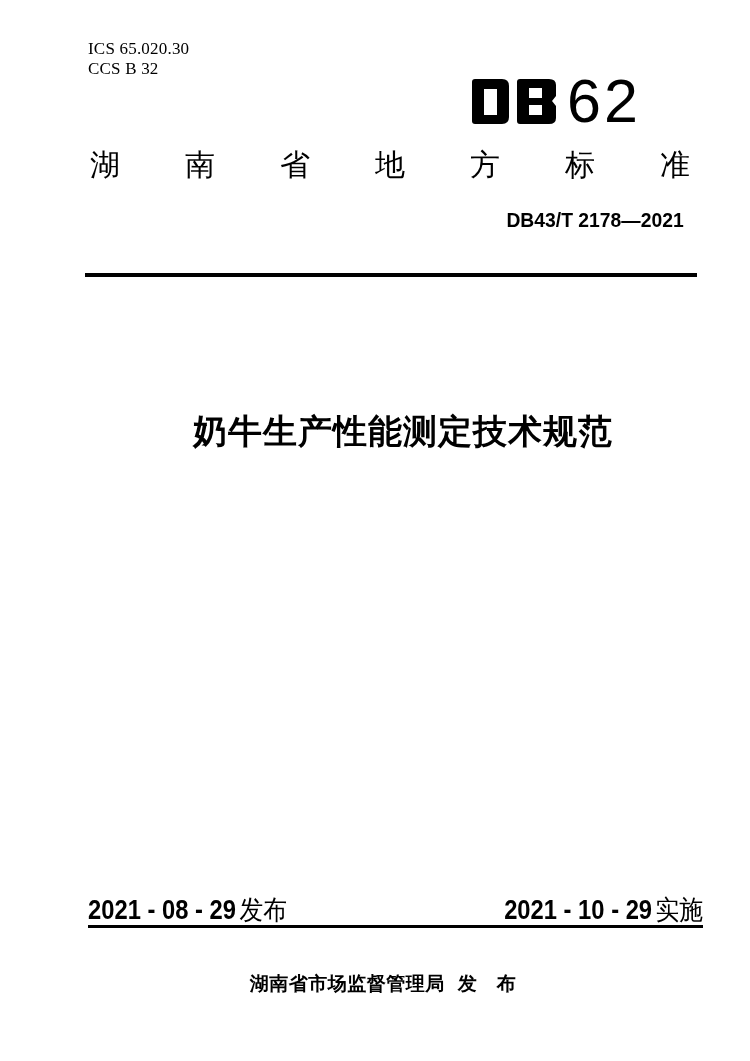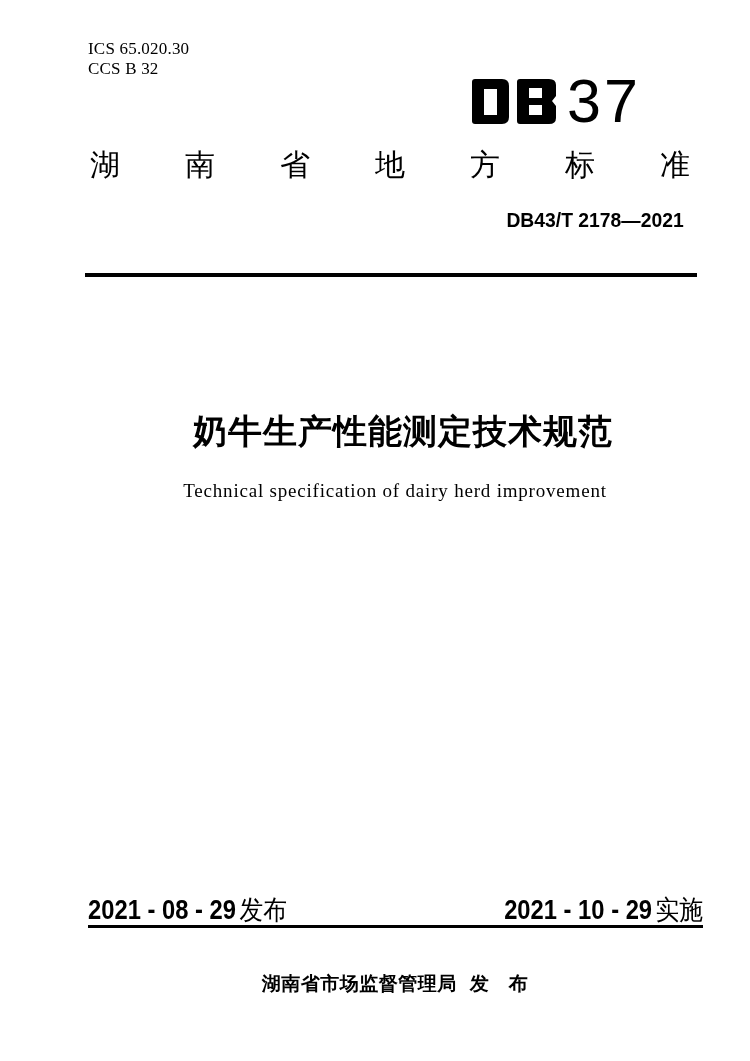--- a/index.html
+++ b/index.html
@@ -78,21 +78,21 @@
   .date-right { transform:scaleX(0.88); transform-origin:100% 50%; }
   .date-label { font-weight:500; margin-left:4px; }
 
   .rule-bottom {
     position:absolute; left:88px; top:917px;
     width:615px; height:3px; background:#000;
   }
 
   
   .publisher-row {
-    position:absolute; left:88px; top:963px; width:614px;
+    position:absolute; left:76px; top:963px; width:614px;
     display:flex; justify-content:center; align-items:center; gap:13px;
     font-size:19px; font-weight:bold; letter-spacing:0.5px;
     white-space:nowrap;
   }
 </style>
 </head>
 <body>
 
 <div class="page">
 
@@ -104,39 +104,38 @@
   <div class="logo">
     <svg class="logo-mark" width="84" height="45" viewBox="0 0 84 45" role="img" aria-label="DB">
 
       <path fill="#000" d="M3,0 H30 Q37,0 37,7 V38 Q37,45 30,45 H3 Q0,45 0,42 V3 Q0,0 3,0 Z"></path>
       <rect fill="#fff" x="12" y="10" width="13" height="26"></rect>
 
       <path fill="#000" d="M48,0 H77 Q84,0 84,6 V17 L80,22 L84,27 V39 Q84,45 77,45 H48 Q45,45 45,42 V3 Q45,0 48,0 Z"></path>
       <rect fill="#fff" x="57" y="9" width="13" height="10"></rect>
       <rect fill="#fff" x="57" y="26" width="13" height="10"></rect>
     </svg>
-    <div class="logo-num">37</div>
+    <div class="logo-num">62</div>
   </div>
 
   <div class="standard-name">
     <span>湖</span>
     <span>南</span>
     <span>省</span>
     <span>地</span>
     <span>方</span>
     <span>标</span>
     <span>准</span>
   </div>
 
   <div class="doc-number">DB43/T 2178—2021</div>
 
   <div class="rule-top"></div>
 
   <h1 class="title-cn">奶牛生产性能测定技术规范</h1>
-  <div class="title-en">Technical specification of dairy herd improvement</div>
 
   <div class="date-row">
     <div class="date-left">
       <span>2021 - 08 - 29</span><span class="date-label">发布</span>
     </div>
     <div class="date-right">
       <span>2021 - 10 - 29</span><span class="date-label">实施</span>
     </div>
   </div>
 

